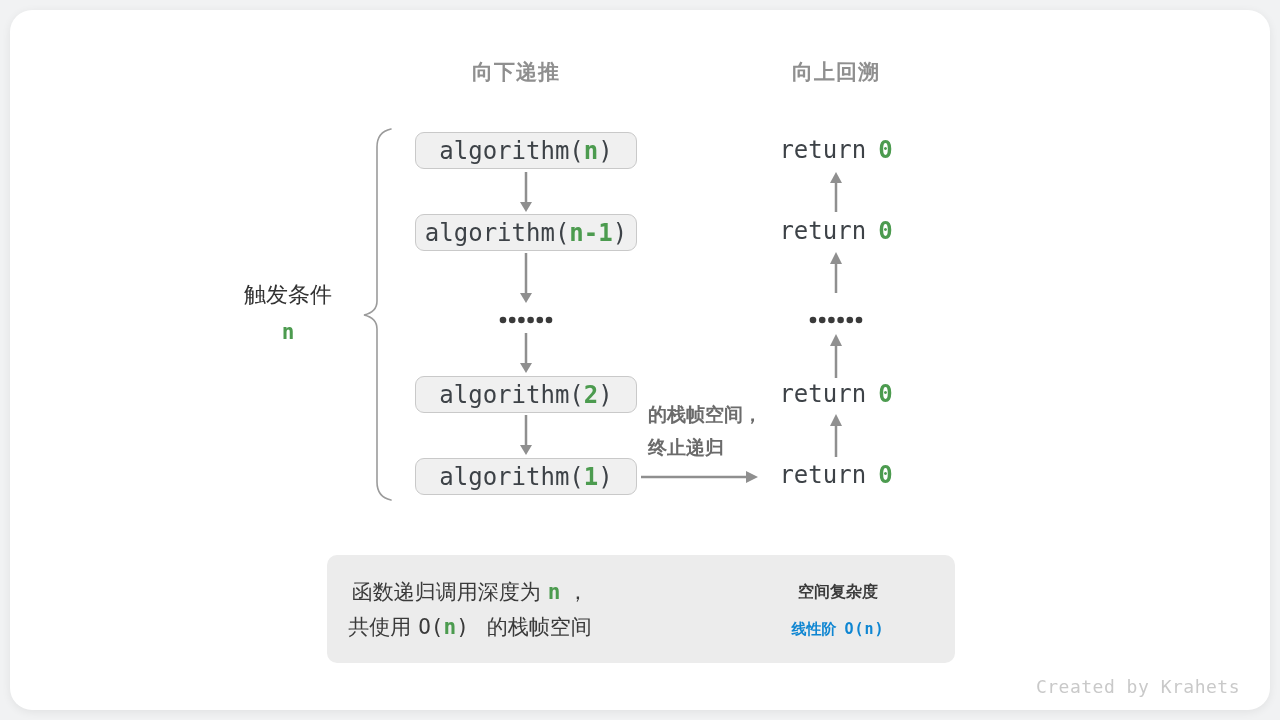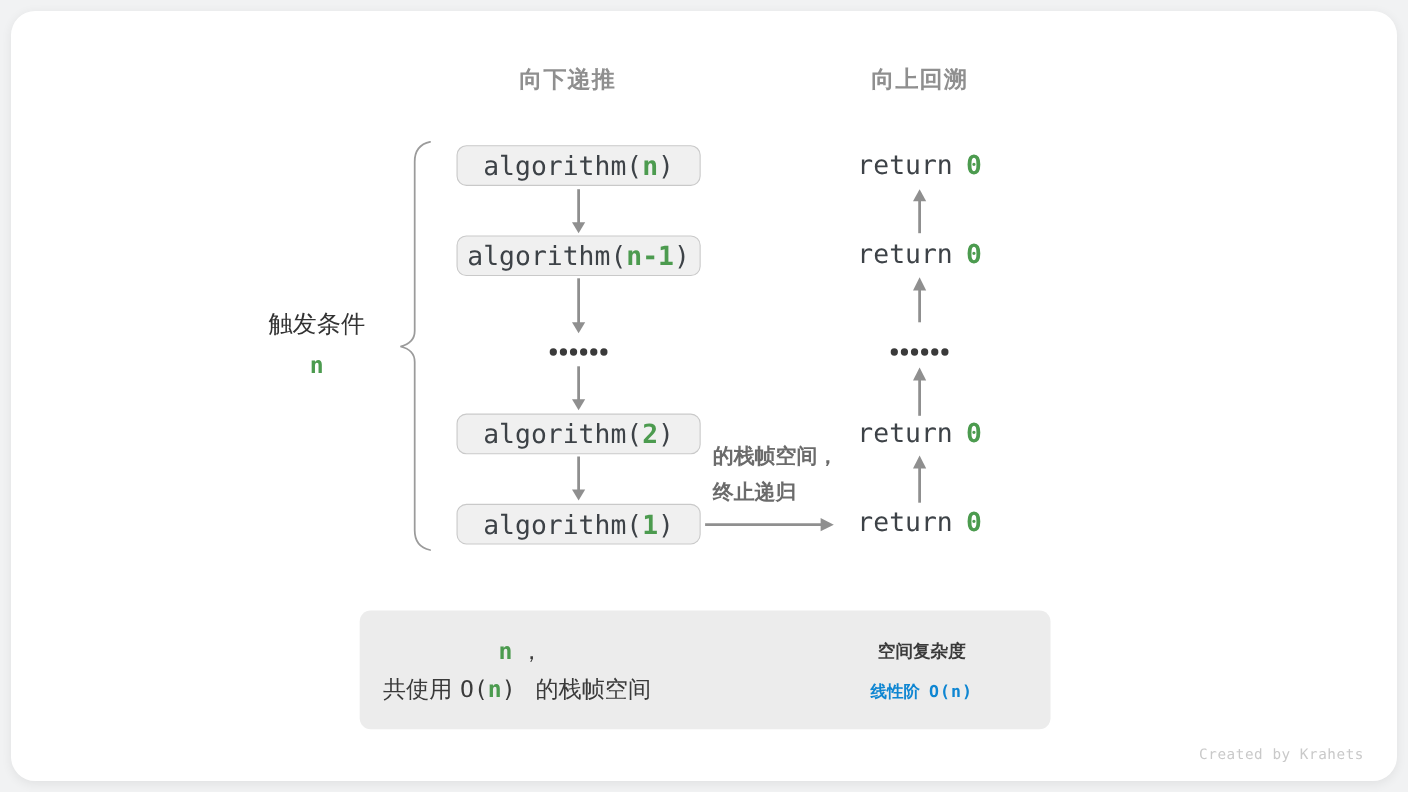--- a/index.html
+++ b/index.html
@@ -27,21 +27,21 @@
   .depth-var{font-size:21px;font-weight:bold;color:var(--green);}
   .base-label{font-size:19px;font-weight:bold;color:var(--label-gray);justify-content:flex-start;}
   .panel{left:327px;top:555px;width:628px;height:108px;background:var(--panel-fill);border-radius:10px;}
   .sum-line{font-size:21px;color:var(--text-dark);white-space:nowrap;}
   .sum-line .var{color:var(--green);font-weight:bold;margin:0 7px;}
   .sum-line .o{margin-left:7px;}
   .sum-line .tail{margin-left:18px;}
   .sum-title{font-size:16px;font-weight:bold;color:var(--text-dark);text-align:right;}
   .sum-result{font-size:15px;font-weight:bold;color:var(--blue);}
   .sum-result .bigo{margin-left:8px;letter-spacing:1px;}
-  .credit{font-size:13px;color:var(--credit-gray);letter-spacing:.5px;}
+  .credit{font-size:18px;color:var(--credit-gray);letter-spacing:.5px;}
   svg.overlay{position:absolute;left:0;top:0;pointer-events:none;}
   .aline{stroke:var(--arrow-gray);stroke-width:2.5;}
   .ah{fill:var(--arrow-gray);}
   .brace{stroke:var(--brace-gray);stroke-width:1.6;fill:none;stroke-linecap:round;}
   .dot{fill:var(--dot-dark);}
   .blockarrow{fill:var(--block-arrow);stroke:var(--block-arrow);stroke-width:3;stroke-linejoin:round;}
 </style>
 </head>
 <body>
 
@@ -153,20 +153,21 @@
       <circle class="dot" cx="840.6" cy="320" r="3.3"></circle>
       <circle class="dot" cx="849.8" cy="320" r="3.3"></circle>
       <circle class="dot" cx="859" cy="320" r="3.3"></circle>
   </g>
 
   <polygon class="blockarrow" points="689,606 708,606 708,598 724,613.5 708,629 708,621 689,621"></polygon>
 </svg>
 
 <div class="abs panel"></div>
 <div class="abs sum-line" style="left:340px;top:579px;width:260px;height:26px;">
+  <span>函数递归调用深度为</span>
     <span class="var mono">n</span>
     <span>，</span>
 </div>
 <div class="abs sum-line" style="left:340px;top:614px;width:260px;height:26px;text-align:center;">
   <span>共使用</span>
     <span class="o mono">O(</span>
     <span class="mono" style="color:var(--green);font-weight:bold;">n</span>
     <span class="mono">)</span>
     <span class="tail">的栈帧空间</span>
 </div>

